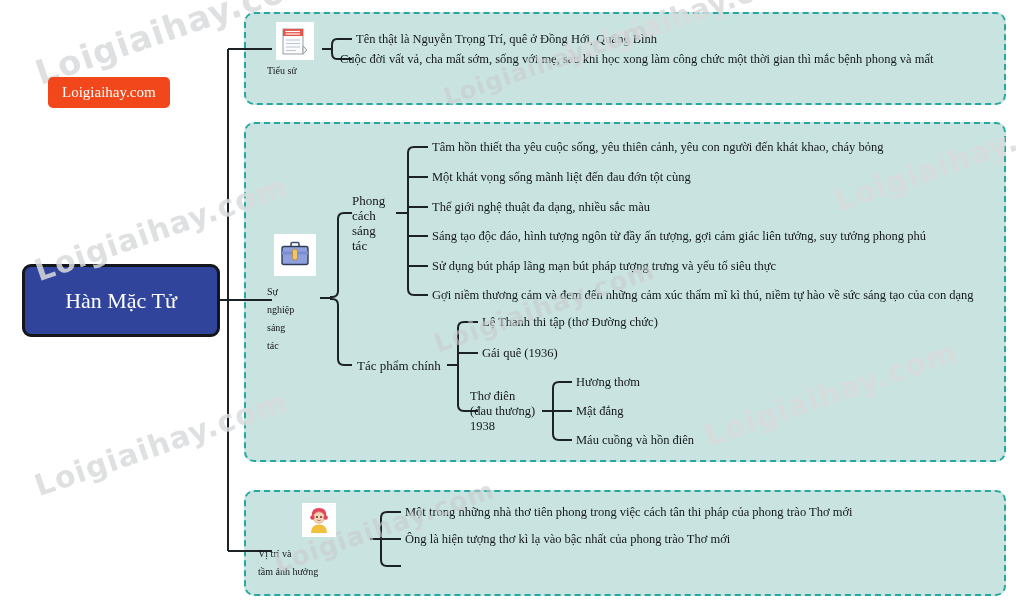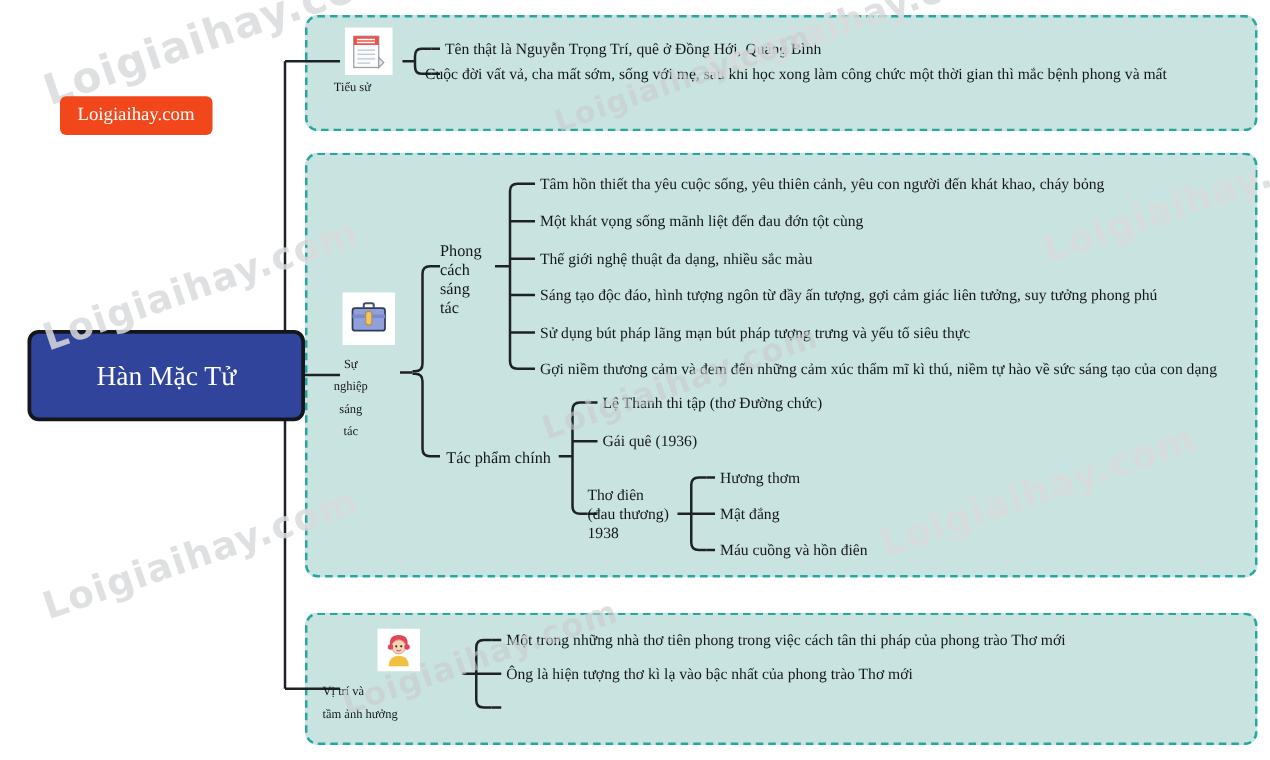--- a/index.html
+++ b/index.html
@@ -41,21 +41,21 @@
     border-radius: 10px;
     box-sizing: border-box;
     z-index: 2;
   }
 
   
   .root-node {
     position: absolute;
     left: 22px;
     top: 264px;
-    width: 222px;
+    width: 198px;
     height: 73px;
     background: #31449b;
     border: 3px solid #14161c;
     border-radius: 9px;
     box-sizing: border-box;
     display: flex;
     flex-direction: column;
     align-items: center;
     justify-content: center;
     z-index: 5;
@@ -204,21 +204,21 @@
   <div class="node-label leaf" style="left:340px;top:52px;">Cuộc đời vất vả, cha mất sớm, sống với mẹ, sau khi học xong làm công chức một thời gian thì mắc bệnh phong và mất</div>
 
   <div class="icon-box" style="left:274px;top:234px;width:42px;height:42px;">
     <svg width="32" height="28" viewBox="0 0 32 28">
       <path d="M12 5 V3 Q12 1.5 13.5 1.5 H18.5 Q20 1.5 20 3 V5" fill="none" stroke="#3d4d6b" stroke-width="1.6"></path>
       <rect x="3" y="5.5" width="26" height="18" rx="2" fill="#8fa0dd" stroke="#2f3c58" stroke-width="1.4"></rect>
       <rect x="3" y="10.5" width="26" height="3" fill="#7a8cd0"></rect>
       <rect x="13.5" y="8" width="5" height="11" rx="2.4" fill="#f0c668" stroke="#b8913c" stroke-width="1"></rect>
     </svg>
   </div>
-  <div class="node-label branch-title" style="left:267px;top:283px;text-align:center;">Sự
+  <div class="node-label branch-title" style="left:267px;top:283px;">Sự
 nghiệp
 sáng
 tác</div>
 
   <div class="node-label sub-title" style="left:352px;top:193px;">Phong
 cách
 sáng
 tác</div>
   <div class="node-label leaf" style="left:432px;top:140px;">Tâm hồn thiết tha yêu cuộc sống, yêu thiên cảnh, yêu con người đến khát khao, cháy bỏng</div>
   <div class="node-label leaf" style="left:432px;top:170px;">Một khát vọng sống mãnh liệt đến đau đớn tột cùng</div>

